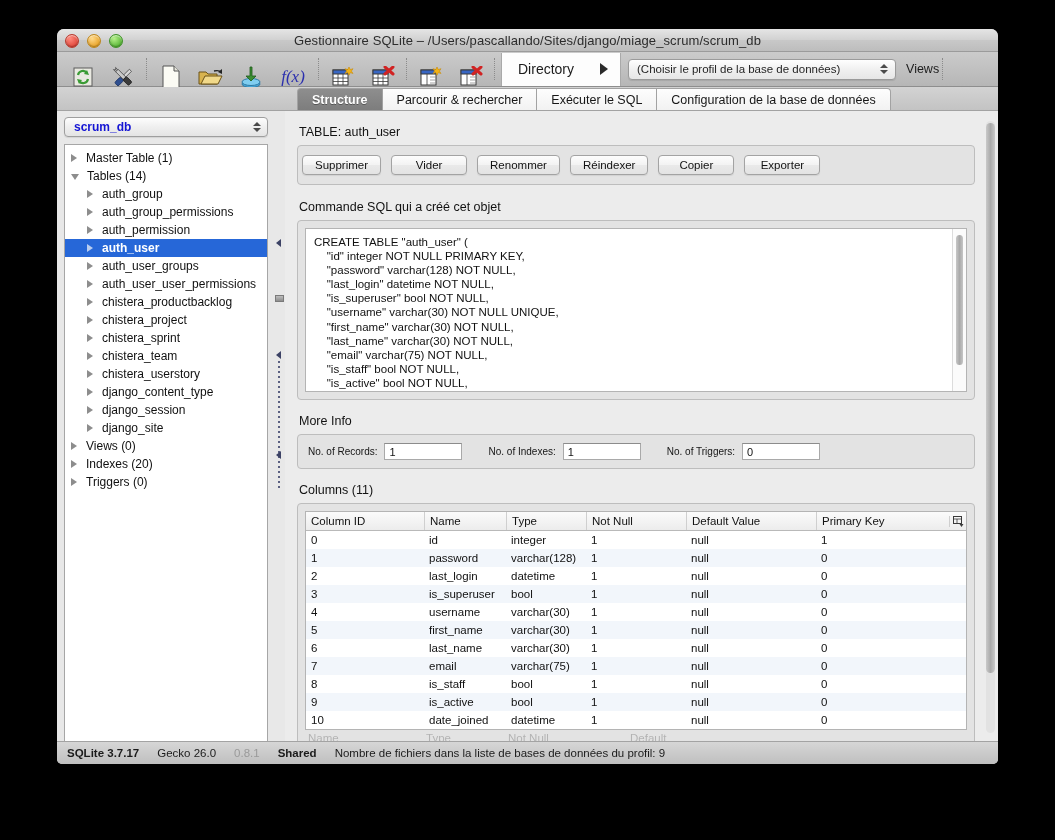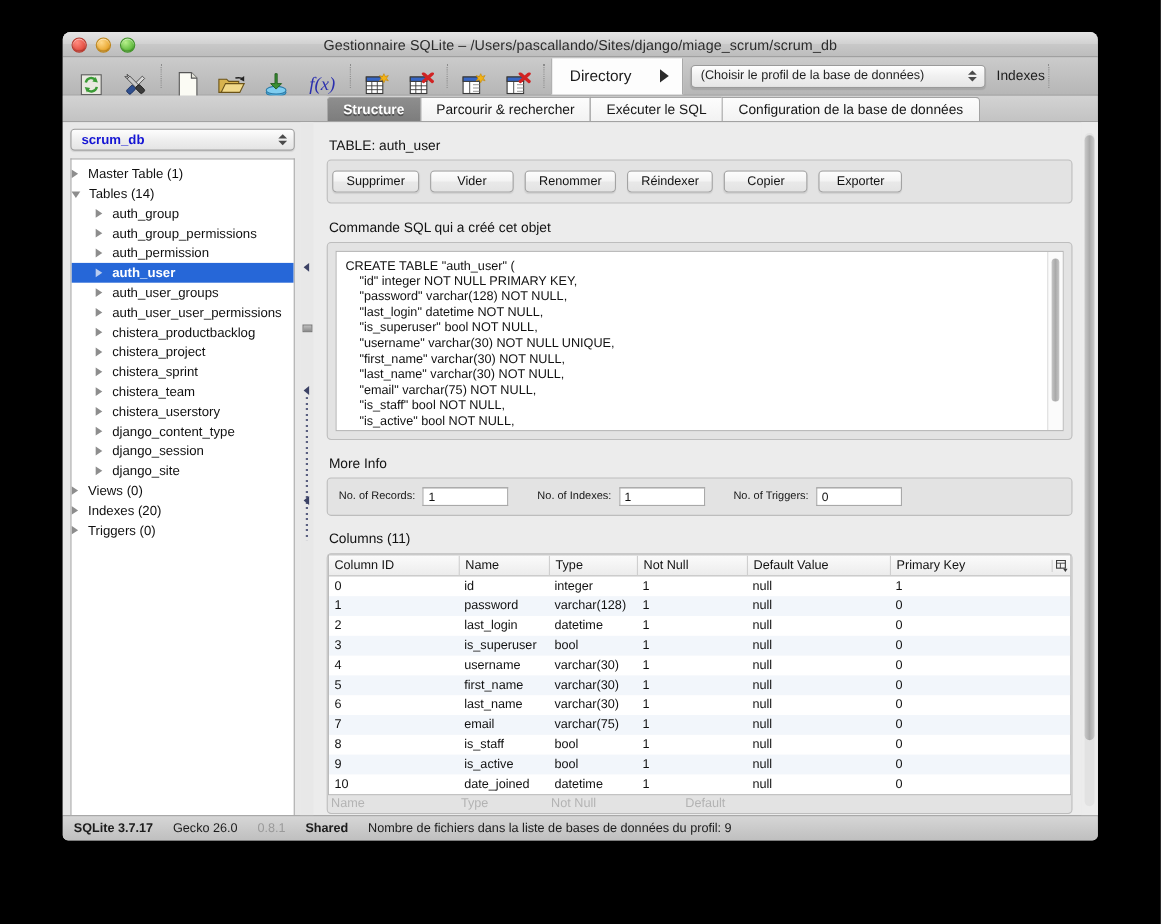--- a/index.html
+++ b/index.html
@@ -208,20 +208,21 @@
     border-bottom: none;
     overflow: hidden;
     padding-top: 4px;
     box-sizing: border-box;
   }
   .tnode {
     height: 18px;
     display: flex; align-items: center;
     font-size: 12px;
     color: #101010;
+    padding-left: 6px;
     box-sizing: border-box;
     white-space: nowrap;
   }
   .tnode.sel { background: #2667d8; color: #fff; font-weight: bold; }
   .tnode.sel .tri { border-left-color: #b9cdf0; }
   .tnode.lvl2 { padding-left: 22px; }
   .tri {
     width: 0; height: 0; flex: 0 0 auto;
     border-left: 6px solid #8d8d8d;
     border-top: 4.5px solid transparent;
@@ -362,21 +363,21 @@
     font-size: 11px;
     color: #111;
     padding: 0 4px;
     display: flex; align-items: center;
     box-sizing: border-box;
     margin-right: 26px;
   }
   .mi-input:last-child { margin-right: 0; }
 
   
-  #cols-panel { }
+  #cols-panel { padding: 7px; }
   #grid {
     background: #fff;
     border: 1px solid #b4b4b4;
     overflow: hidden;
   }
   #grid-head {
     display: flex;
     height: 18px;
     background: linear-gradient(to bottom, #fbfbfb, #ececec);
     border-bottom: 1px solid #b9b9b9;
@@ -586,21 +587,21 @@
       </div>
 
       <div id="profile-select">
         <span>(Choisir le profil de la base de données)</span>
         <span class="stepper">
             <i class="up"></i>
             <i class="dn"></i>
           </span>
       </div>
 
-      <div id="lancer-btn">Indexes</div>
+      <div id="lancer-btn">Views</div>
 
       <div class="tb-sep"></div>
     </div>
 
     <div id="tabrow">
       <div class="tab active">Structure</div>
       <div class="tab">Parcourir &amp; rechercher</div>
       <div class="tab">Exécuter le SQL</div>
       <div class="tab last">Configuration de la base de données</div>
     </div>

